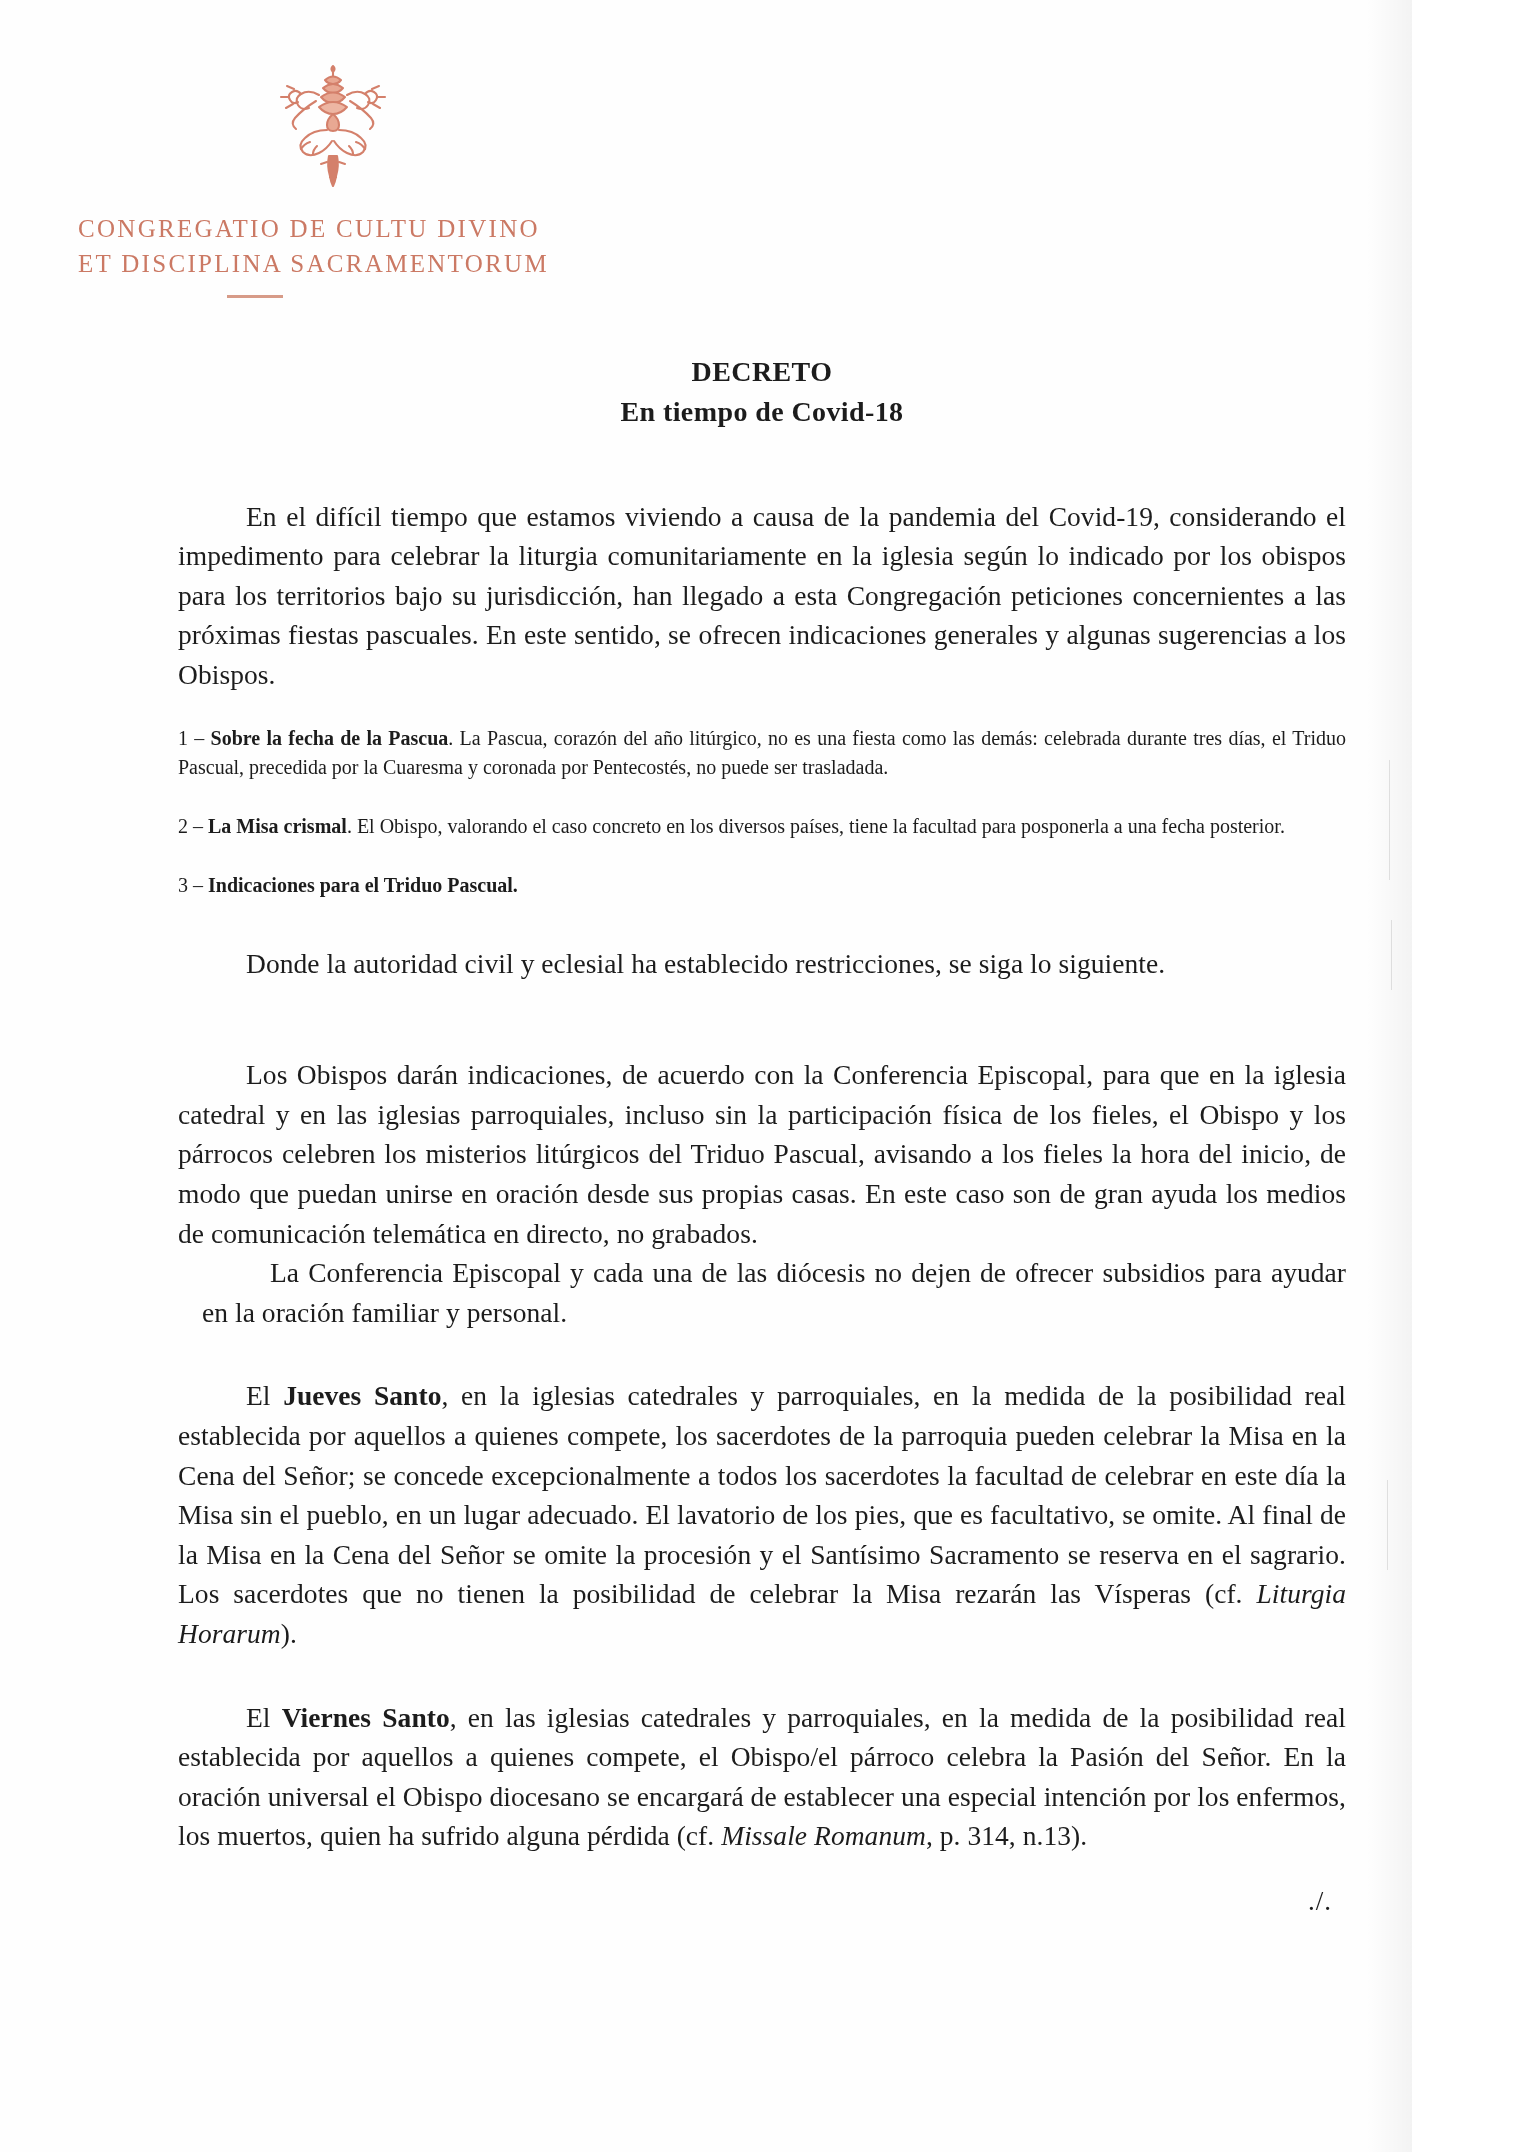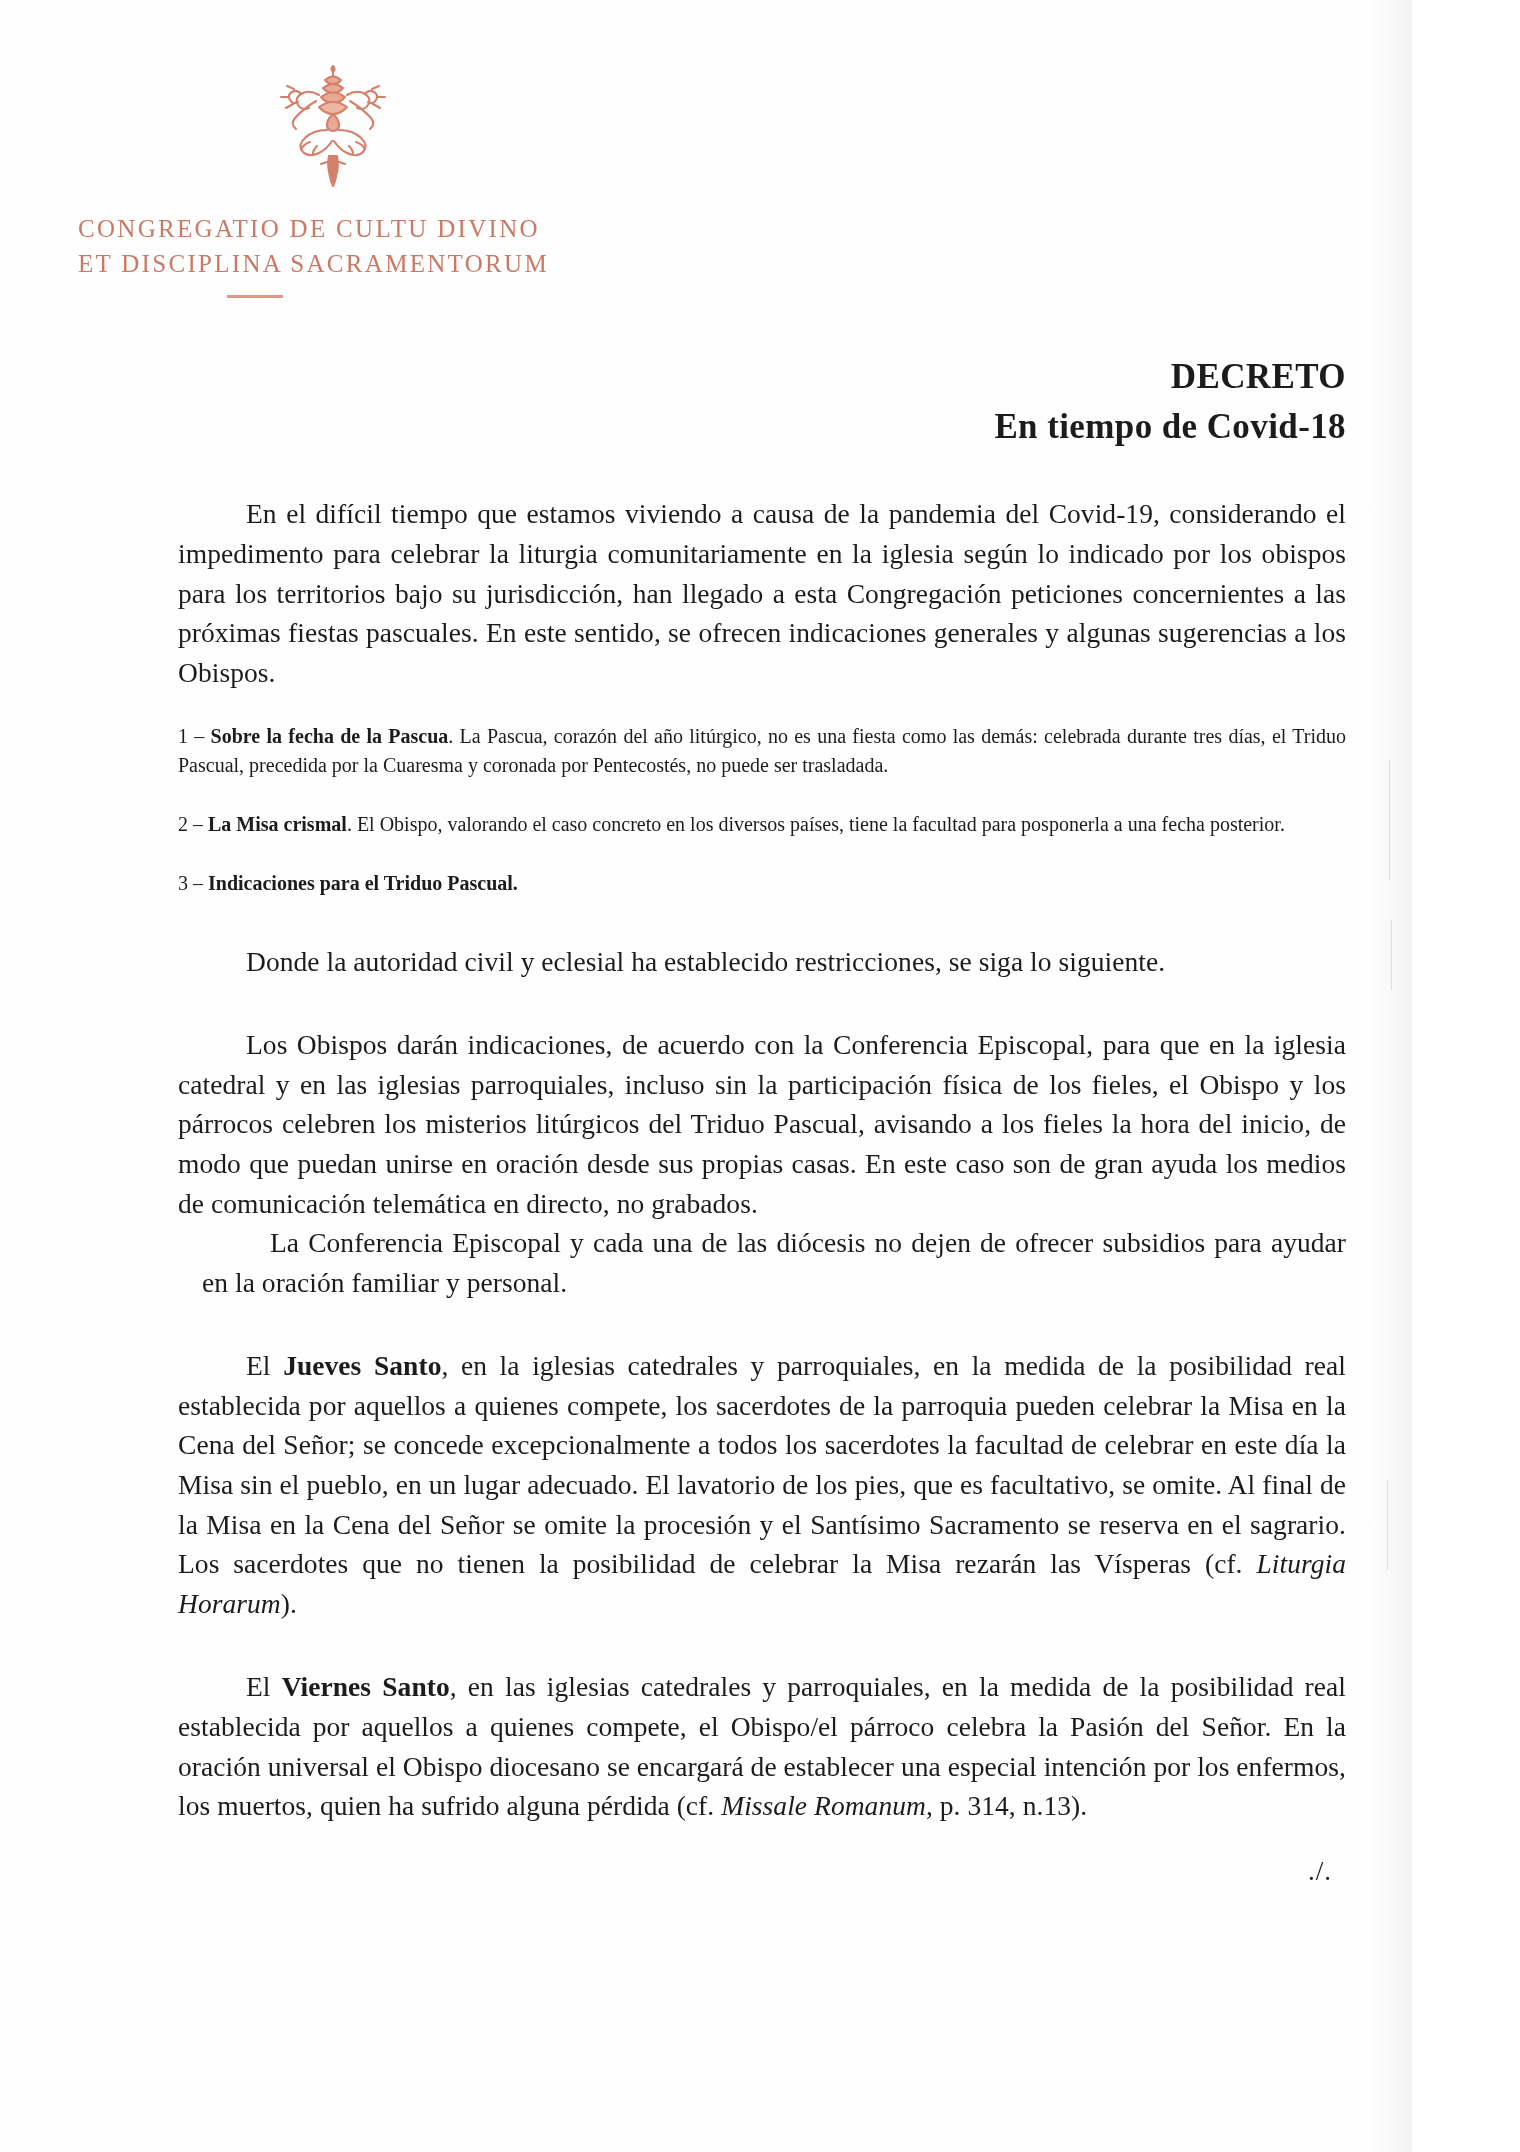--- a/index.html
+++ b/index.html
@@ -91,40 +91,40 @@
   }
 
   .protocol {
     font-size: 27.5px;
     line-height: 1.2;
     margin-bottom: 52px;
     letter-spacing: 0.2px;
   }
 
   .title-block {
-    text-align: right;
+    text-align: center;
     font-weight: bold;
-    font-size: 35px;
+    font-size: 28px;
     line-height: 1.42;
-    margin-bottom: 43px;
+    margin-bottom: 65px;
     letter-spacing: 0.4px;
   }
 
   p.para {
     font-size: 27.5px;
     line-height: 1.44;
     text-align: justify;
     margin: 0 0 30px 0;
     letter-spacing: 0.05px;
     -webkit-hyphens: none;
     hyphens: none;
   }
 
   p.indent { text-indent: 68px; }
-  p.tight  { margin-bottom: 0; }
+  p.tight  { margin-bottom: 0; margin-top: 28px; }
   p.nogap  { margin-top: 0; margin-left: 24px; }
 
   .section-head {
     font-size: 20px;
     line-height: 1.44;
     text-align: justify;
     margin: 8px 0 30px 0;
   }
 
   b, .bold { font-weight: bold; }

